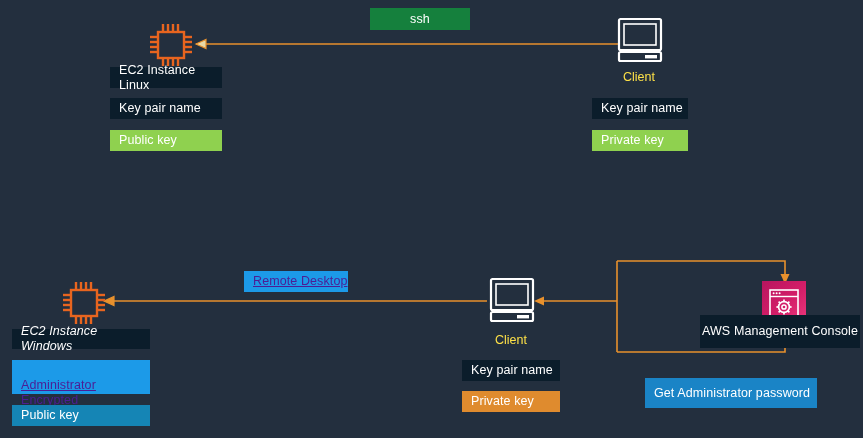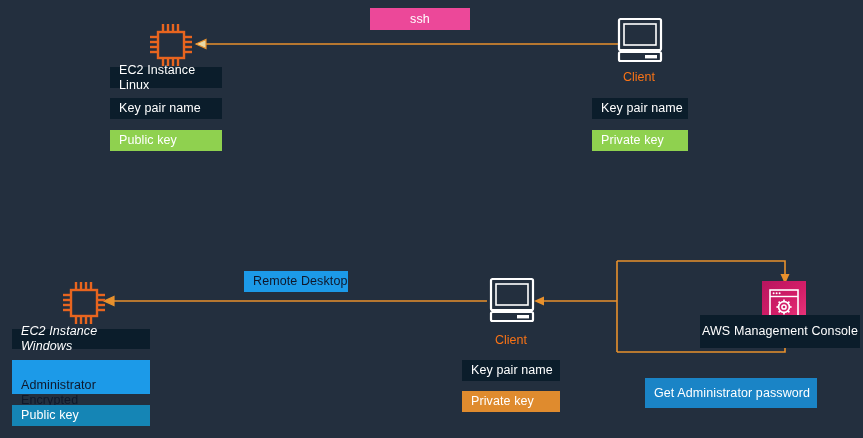--- a/index.html
+++ b/index.html
@@ -26,30 +26,30 @@
     font-size: 12.5px;
     line-height: 15px;
     letter-spacing: .1px;
     white-space: pre-line;
   }
   .badge.center { justify-content: center; }
   .badge.pad { padding-left: 9px; }
 
   .b-dark   { background: #0b1d2b; }
   .b-green  { background: #8fd14f; color: #ffffff; }
-  .b-ssh    { background: #ec4899; color: #ffffff; }
-  .b-blue   { background: #1c9ae8; color: #0f172a; }
+  .b-ssh    { background: #15803d; color: #ffffff; }
+  .b-blue   { background: #1c9ae8; color: #4c1d95; text-decoration: underline; }
   .b-blue2  { background: #1a84c6; color: #ffffff; }
   .b-teal   { background: #1585b5; color: #ffffff; }
   .b-orange { background: #df8b2e; color: #ffffff; }
 
   
   .caption {
     position: absolute;
-    color: #f97316;
+    color: #fde047;
     font-size: 12.5px;
     line-height: 15px;
     white-space: nowrap;
   }
 
   
   #wires, .iconsvg { position: absolute; overflow: visible; }
   #wires { left: 0; top: 0; }
 </style>
 </head>

